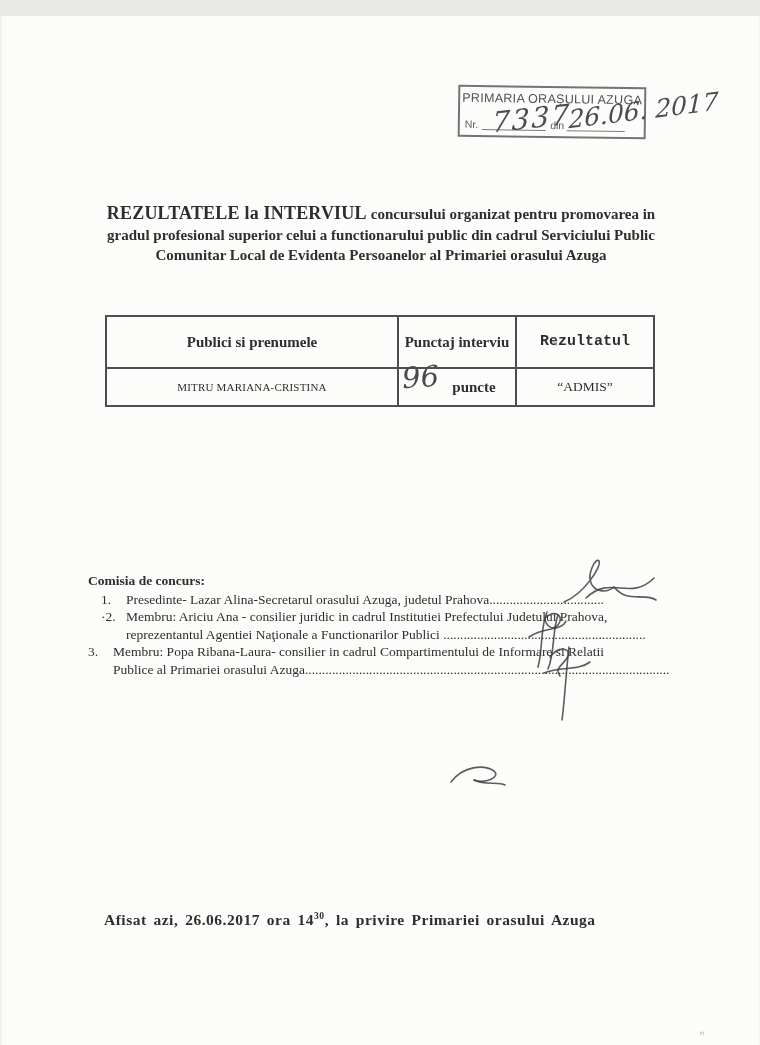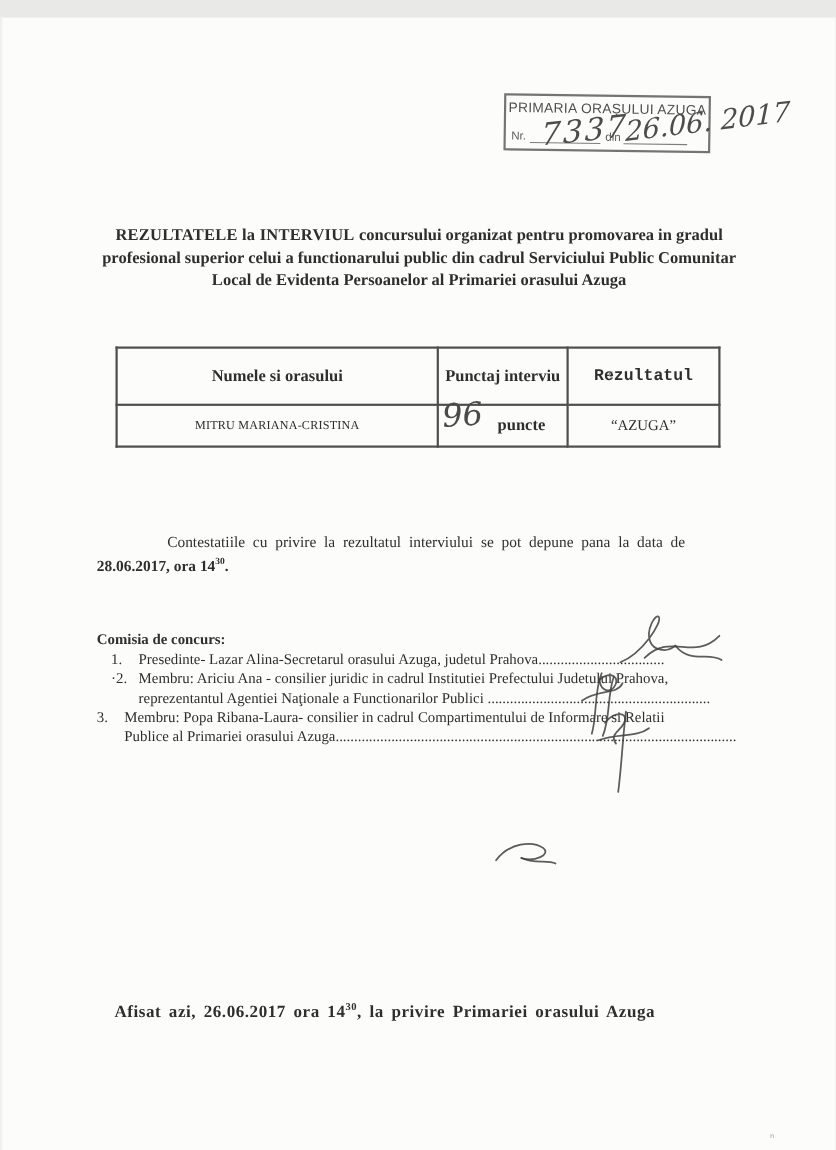--- a/index.html
+++ b/index.html
@@ -22,21 +22,21 @@
   .stamp-line.nr{width:64px;margin:0 4px;}
   .stamp-line.dt{width:58px;margin-left:3px;}
   .hw{position:absolute;font-family:"DejaVu Serif", serif;font-style:italic;color:#4c4c4c;}
   .hw-nr{left:492px;top:86px;font-size:28px;transform:rotate(-6deg) skewX(-8deg);letter-spacing:2px;}
   .hw-date{left:568px;top:80px;font-size:25px;transform:rotate(-7deg) skewX(-8deg);white-space:nowrap;}
   
   .doc-title{
     position:absolute;left:88px;top:188px;width:586px;
     text-align:center;font-weight:bold;line-height:19.5px;
   }
-  .title-main{font-size:15px;letter-spacing:.2px;}
+  .title-main{font-size:18px;letter-spacing:.2px;}
   .title-rest{font-size:15px;}
   
   .results-table{
     position:absolute;left:105px;top:299px;border-collapse:collapse;
   }
   .results-table th,.results-table td{
     border:2px solid #4e4e4e;text-align:center;vertical-align:middle;padding:0 4px;
   }
   .col-name{width:282px;}
   .col-score{width:108px;}
@@ -96,42 +96,36 @@
   <div class="hw hw-date">26.06. 2017</div>
 
   <div class="doc-title">
     <span class="title-main">REZULTATELE  la INTERVIUL</span>
     <span class="title-rest">concursului organizat pentru promovarea in gradul profesional superior celui a functionarului public din cadrul Serviciului Public Comunitar Local de Evidenta Persoanelor al Primariei orasului Azuga</span>
   </div>
 
   <table class="results-table">
     <tbody>
         <tr>
-      <th class="col-name">Numele si orasului</th>
+      <th class="col-name">Publici si prenumele</th>
       <th class="col-score">Punctaj interviu</th>
       <th class="col-result">Rezultatul</th>
     </tr>
     <tr>
       <td class="cell-name">MITRU MARIANA-CRISTINA</td>
       <td class="cell-score">
         <span class="hand-96">96</span>
         <span class="unit">puncte</span>
       </td>
-      <td class="cell-result">“AZUGA”</td>
+      <td class="cell-result">“ADMIS”</td>
     </tr>
   </tbody>
     </table>
   <div class="artifact-result-mark">ς</div>
 
-  <div class="contestation">
-    <div class="p-line1">Contestatiile cu privire la rezultatul interviului se pot depune pana la data de</div>
-    <div class="p-line2">
-      <span>28.06.2017, ora 14</span><sup>30</sup><span>.</span>
-    </div>
-  </div>
 
   <div class="commission">
     <div class="c-heading">Comisia de concurs:</div>
     <div class="c-item indented">
       <span class="c-num">1.</span>
       <span class="c-body">
         <span class="line">Presedinte- Lazar Alina-Secretarul orasului Azuga, judetul Prahova..................................</span>
       </span>
     </div>
     <div class="c-item indented">

